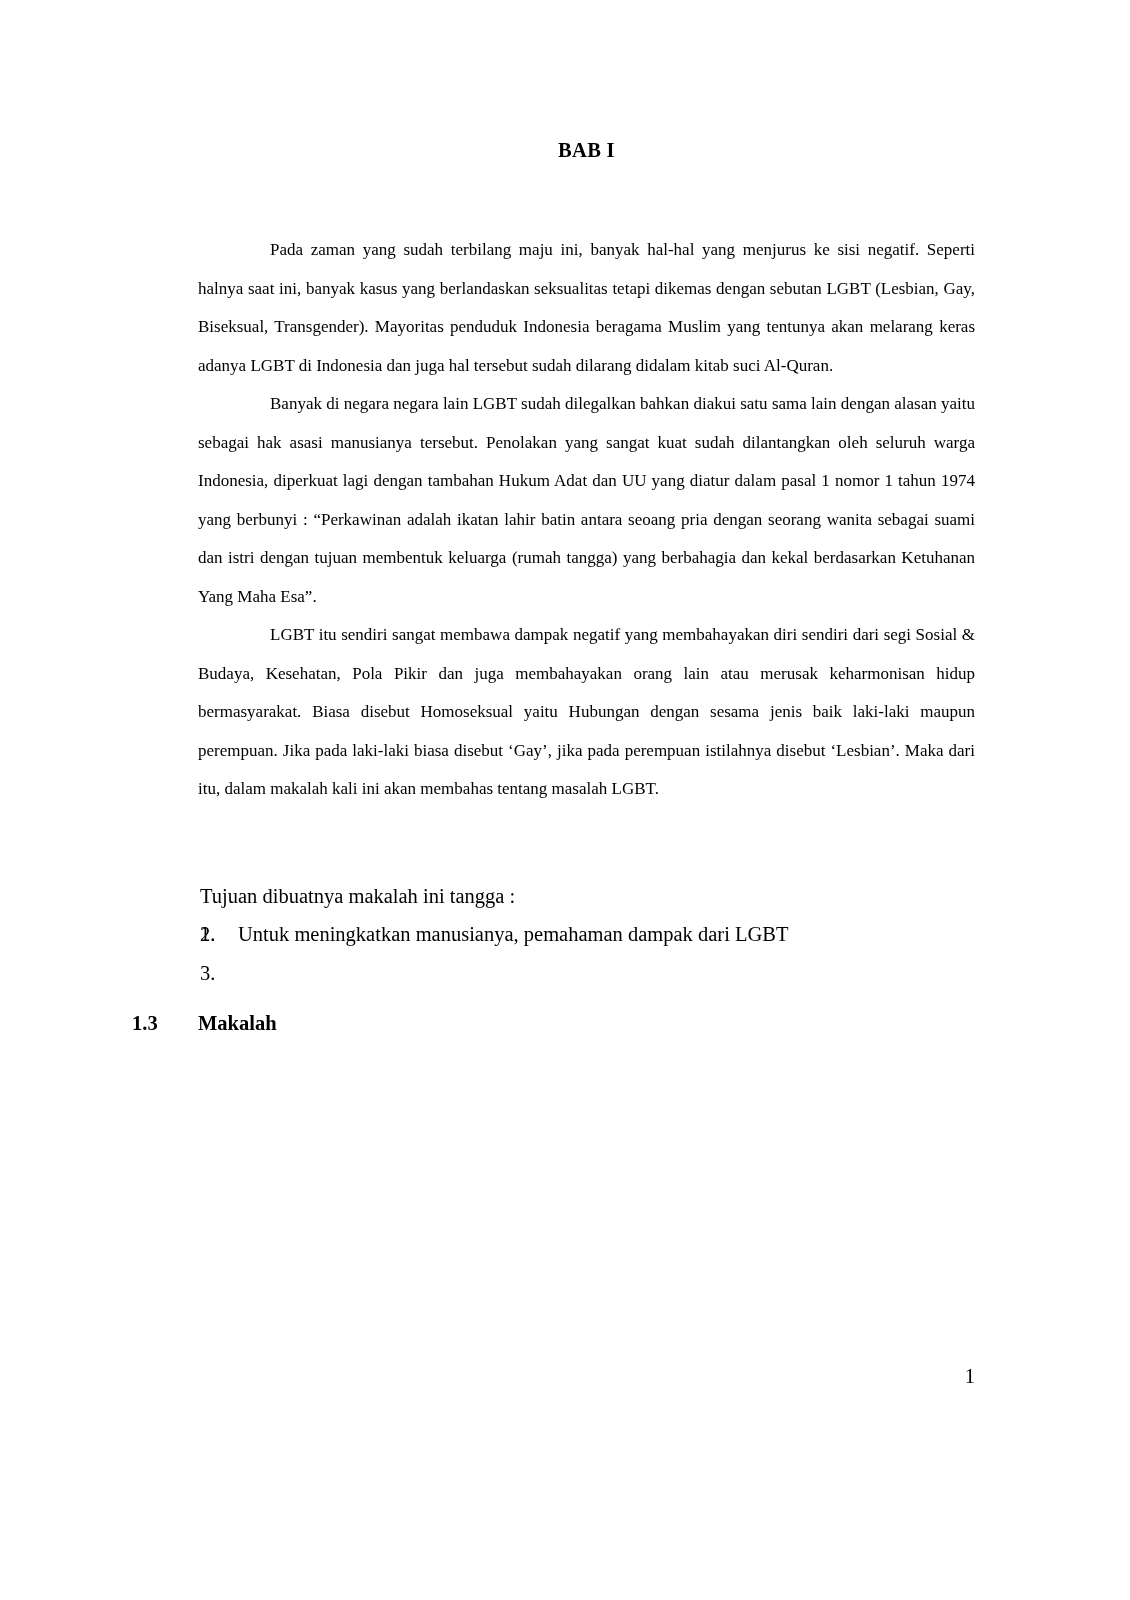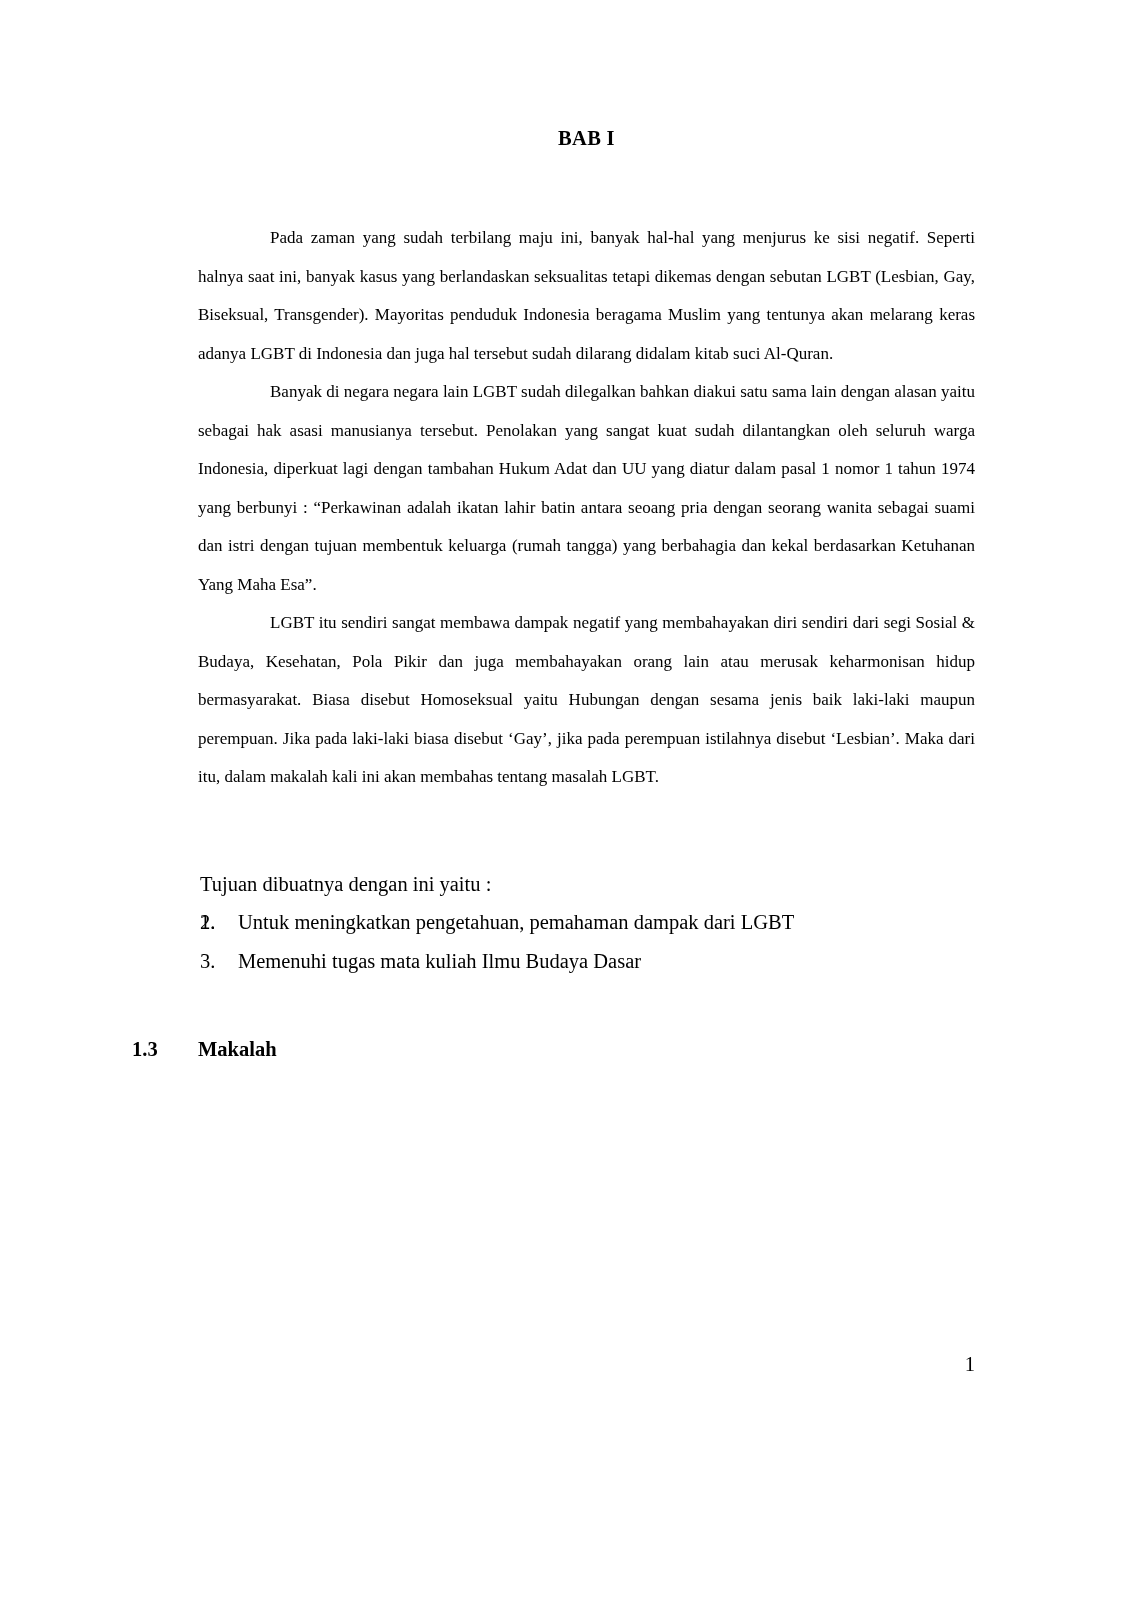--- a/index.html
+++ b/index.html
@@ -10,21 +10,21 @@
   }
   body {
     font-family: "Liberation Serif", "DejaVu Serif", serif;
     color: #000000;
   }
   .page {
     position: relative;
     width: 1130px;
     height: 1484px;
     background: #ffffff;
-    margin: 0 auto;
+    margin: 12px auto;
     overflow: hidden;
     box-sizing: border-box;
   }
   .content {
     position: absolute;
     left: 198px;
     top: 118px;
     width: 777px;
   }
   .doc-title {
@@ -120,34 +120,33 @@
     <div class="title-gap"></div>
 
     <div class="gap-sm"></div>
     <p class="body-par">Pada zaman yang sudah terbilang maju ini, banyak hal-hal yang menjurus ke sisi negatif. Seperti halnya saat ini, banyak kasus yang berlandaskan seksualitas tetapi dikemas dengan sebutan LGBT (Lesbian, Gay, Biseksual, Transgender). Mayoritas penduduk Indonesia beragama Muslim yang tentunya akan melarang keras adanya LGBT di Indonesia dan juga hal tersebut sudah dilarang didalam kitab suci Al-Quran.</p>
     <p class="body-par">Banyak di negara negara lain LGBT sudah dilegalkan bahkan diakui satu sama lain dengan alasan yaitu sebagai hak asasi manusianya tersebut. Penolakan yang sangat kuat sudah dilantangkan oleh seluruh warga Indonesia, diperkuat lagi dengan tambahan Hukum Adat dan UU yang diatur dalam pasal 1 nomor 1 tahun 1974 yang berbunyi : “Perkawinan adalah ikatan lahir batin antara seoang pria dengan seorang wanita sebagai suami dan istri dengan tujuan membentuk keluarga (rumah tangga) yang berbahagia dan kekal berdasarkan Ketuhanan Yang Maha Esa”.</p>
     <p class="body-par">LGBT itu sendiri sangat membawa dampak negatif yang membahayakan diri sendiri dari segi Sosial &amp; Budaya, Kesehatan, Pola Pikir dan juga membahayakan orang lain atau merusak keharmonisan hidup bermasyarakat. Biasa disebut Homoseksual yaitu Hubungan dengan sesama jenis baik laki-laki maupun perempuan. Jika pada laki-laki biasa disebut ‘Gay’, jika pada perempuan istilahnya disebut ‘Lesbian’. Maka dari itu, dalam makalah kali ini akan membahas tentang masalah LGBT.</p>
 
     <div class="gap-xl"></div>
 
     <div class="gap-sm"></div>
-    <p class="lead-line">Tujuan dibuatnya dengan ini yaitu :</p>
+    <p class="lead-line">Tujuan dibuatnya makalah ini tangga :</p>
 
     <div class="list-wrap">
       <ol class="num-list">
         <li>
           <span class="li-num">1.</span>
         </li>
         <li>
           <span class="li-num">2.</span>
-          <span>Untuk meningkatkan pengetahuan, pemahaman dampak dari LGBT</span>
+          <span>Untuk meningkatkan manusianya, pemahaman dampak dari LGBT</span>
         </li>
         <li>
           <span class="li-num">3.</span>
-          <span>Memenuhi tugas mata kuliah Ilmu Budaya Dasar</span>
         </li>
       </ol>
     </div>
 
     <div class="gap-xl"></div>
 
     <div class="section-heading">
       <span class="sec-num">1.3</span>
       <span class="sec-label">Makalah</span>
     </div>

